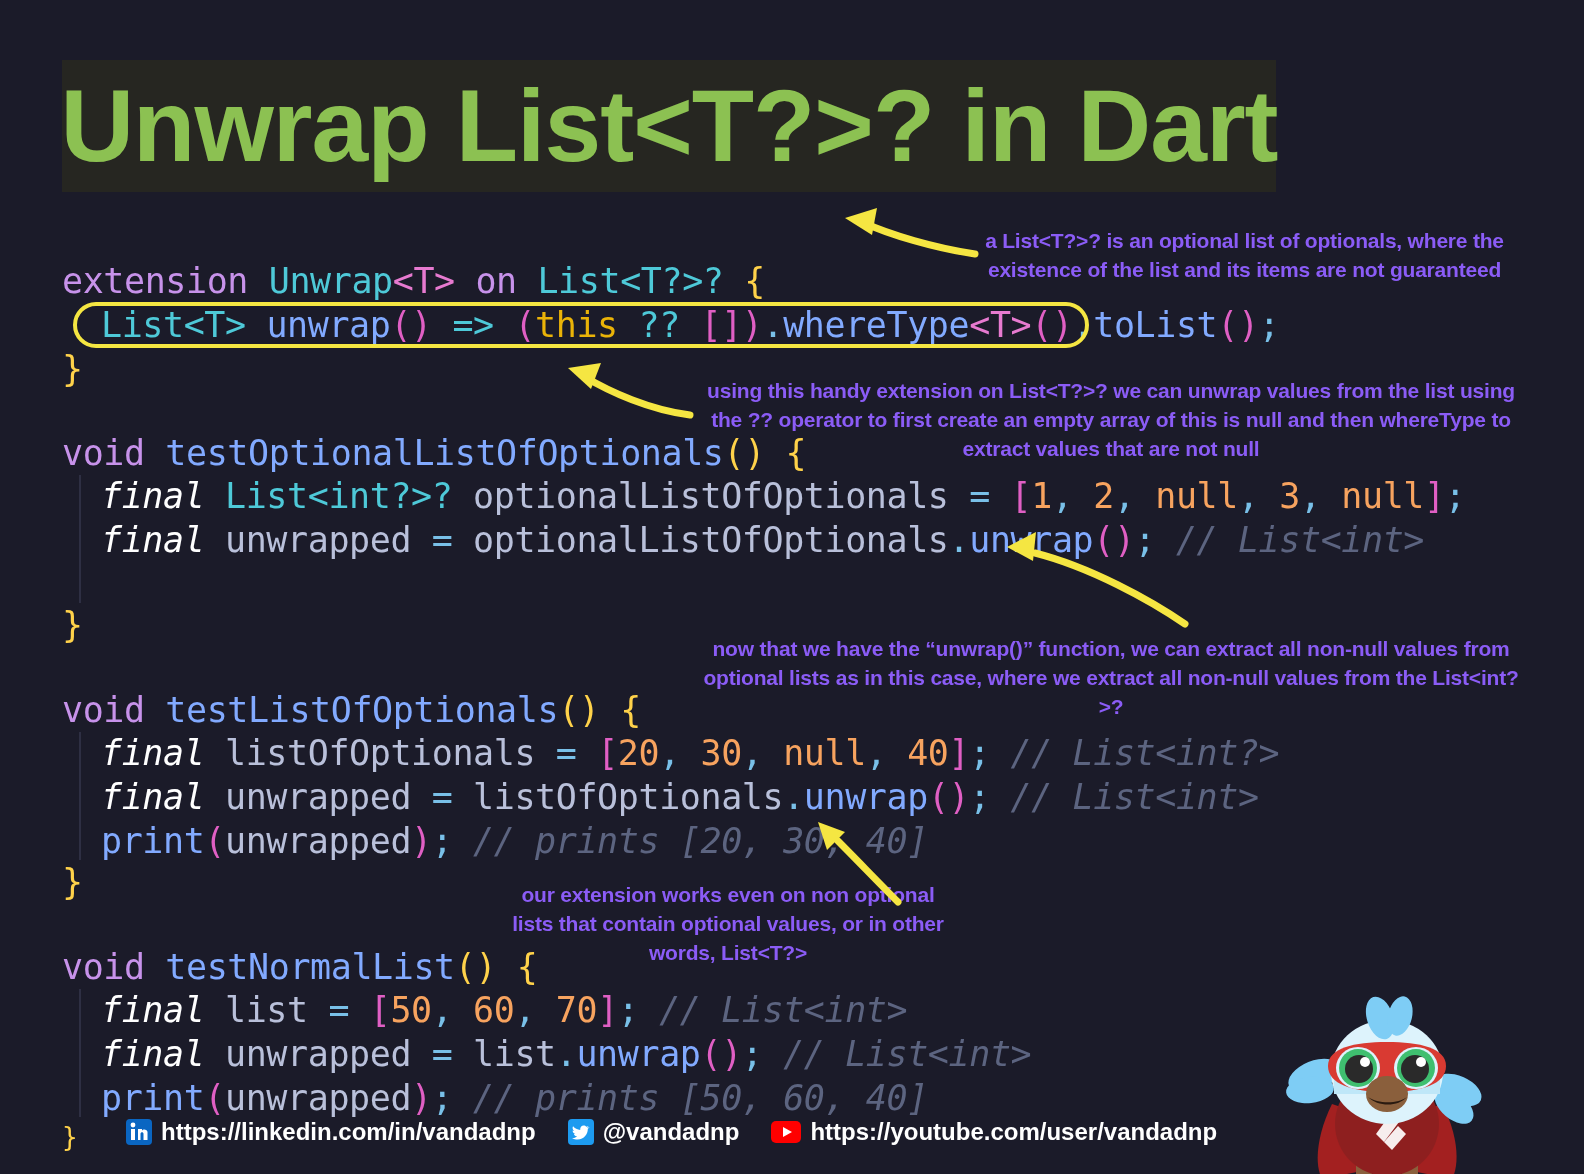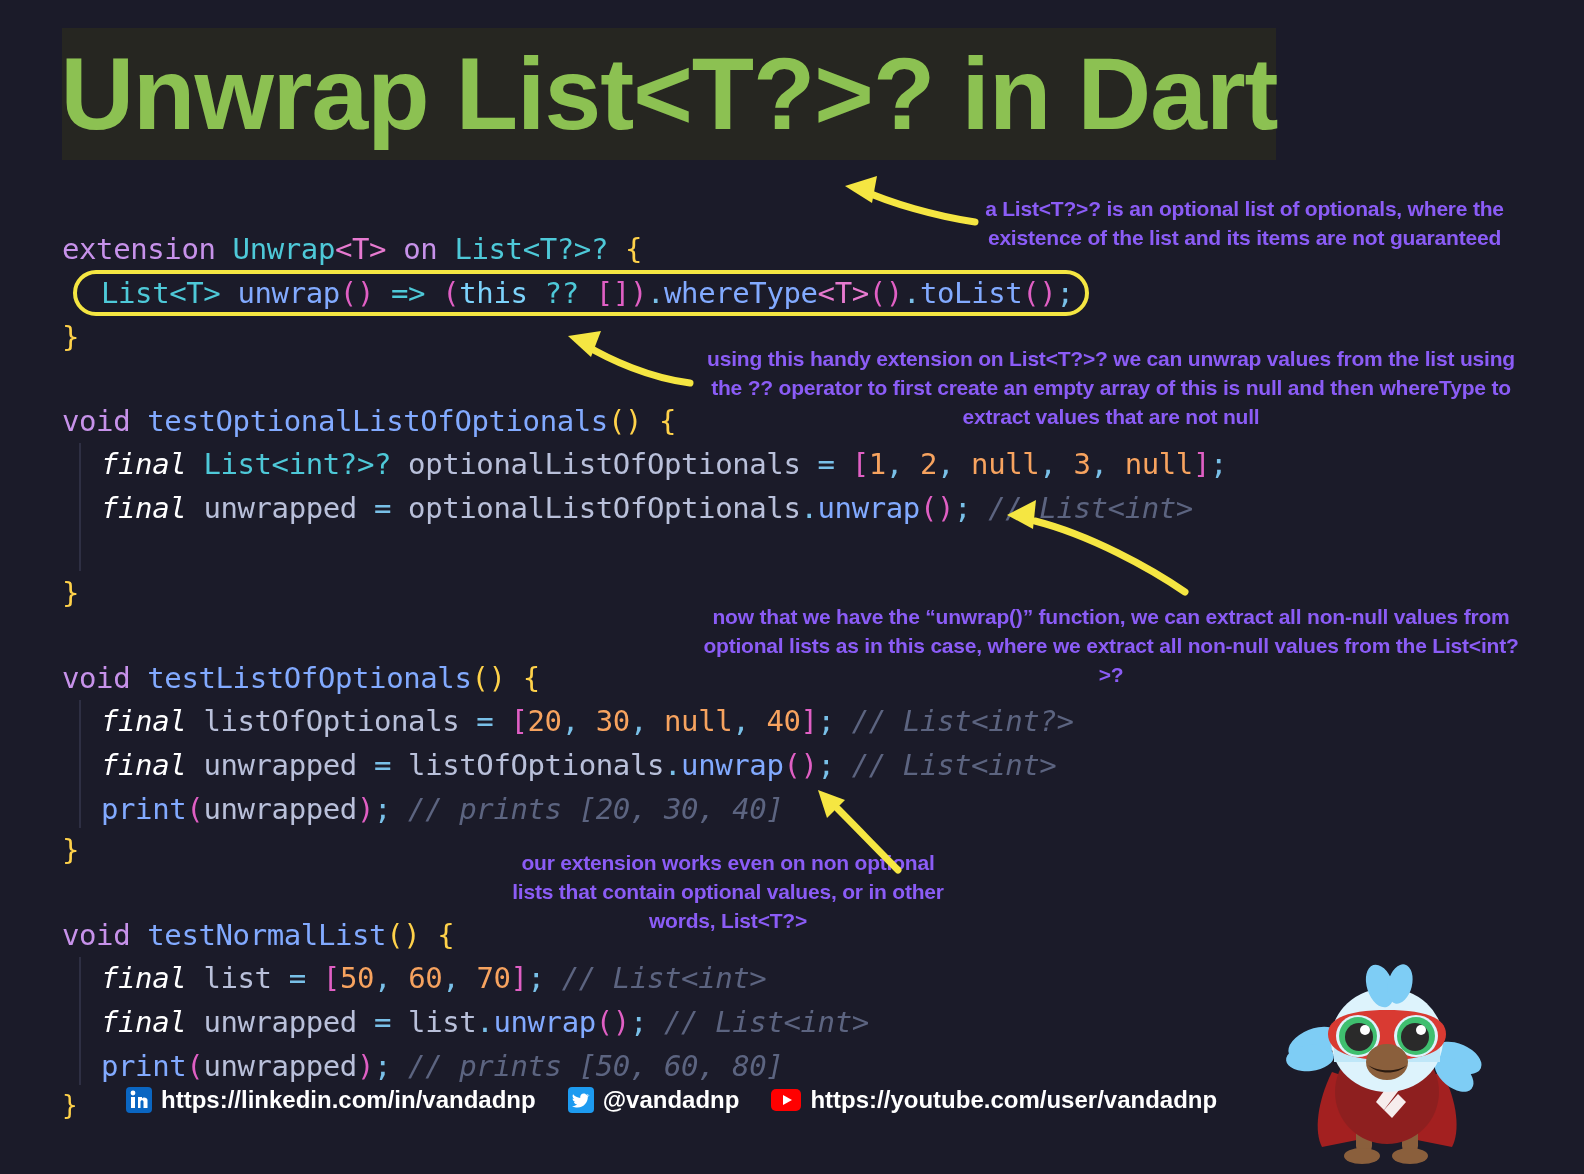--- a/index.html
+++ b/index.html
@@ -6,20 +6,21 @@
   html, body {
     width: 1584px; height: 1174px;
     background: #1b1b29;
     font-family: "Liberation Sans", sans-serif;
     overflow: hidden;
   }
   #stage {
     position: relative;
     width: 1584px; height: 944px;
     background: #1b1b29;
+    margin-top: 32px;
   }
 
   
   #title-banner {
     position: absolute;
     left: 62px; top: 28px;
     width: 1214px; height: 132px;
     background: #262621;
     display: flex; align-items: center; justify-content: center;
   }
@@ -31,41 +32,41 @@
     line-height: 1;
     letter-spacing: -1px;
     white-space: nowrap;
     transform: scaleX(1.0);
   }
 
   
   .code {
     position: absolute;
     font-family: "DejaVu Sans Mono", monospace;
-    font-size: 29px;
+    font-size: 35px;
     line-height: 43px;
     white-space: pre;
     color: #b9c0da;
     letter-spacing: -0.4px;
   }
   .kw      { color: #c792ea; }            
   .kwi     { color: #ffffff; font-style: italic; } 
   .type    { color: #4ec9d8; }            
   .gen     { color: #e77ad0; }            
   .fn      { color: #82aaff; }            
   .paren   { color: #e05fc4; }            
   .parenY  { color: #ffd24a; }            
   .brace   { color: #ffd24a; }            
   .brack   { color: #e05fc4; }            
   .num     { color: #f7a35f; }            
   .punc    { color: #79c0e8; }            
   .op      { color: #4ec9d8; }
   .cmt     { color: #5c6480; font-style: italic; }
   .ident   { color: #b9c0da; }
-  .this    { color: #7dd3fc; text-align: center; }
+  .this    { color: #eab308; text-align: center; }
 
   
   .guide {
     position: absolute;
     width: 2px;
     background: #2e2f43;
   }
 
   
   #unwrap-pill {
@@ -189,21 +190,21 @@
   <div class="code" style="left:62px; top:829px;"><span class="brace">}</span></div>
 
   <div class="code" style="left:62px; top:914px;"><span class="kw">void</span><span class="ident"> </span><span class="fn">testNormalList</span><span class="parenY">()</span><span class="ident"> </span><span class="brace">{</span></div>
 
   <div class="guide" style="left:79px; top:957px; height:128px;"></div>
 
   <div class="code" style="left:101px; top:957px;"><span class="kwi">final</span><span class="ident"> </span><span class="ident">list</span><span class="ident"> </span><span class="punc">=</span><span class="ident"> </span><span class="brack">[</span><span class="num">50</span><span class="punc">,</span><span class="ident"> </span><span class="num">60</span><span class="punc">,</span><span class="ident"> </span><span class="num">70</span><span class="brack">]</span><span class="punc">;</span><span class="ident"> </span><span class="cmt">// List&lt;int&gt;</span></div>
 
   <div class="code" style="left:101px; top:1001px;"><span class="kwi">final</span><span class="ident"> </span><span class="ident">unwrapped</span><span class="ident"> </span><span class="punc">=</span><span class="ident"> </span><span class="ident">list</span><span class="punc">.</span><span class="fn">unwrap</span><span class="paren">()</span><span class="punc">;</span><span class="ident"> </span><span class="cmt">// List&lt;int&gt;</span></div>
 
-  <div class="code" style="left:101px; top:1045px;"><span class="fn">print</span><span class="paren">(</span><span class="ident">unwrapped</span><span class="paren">)</span><span class="punc">;</span><span class="ident"> </span><span class="cmt">// prints [50, 60, 80]</span></div>
+  <div class="code" style="left:101px; top:1045px;"><span class="fn">print</span><span class="paren">(</span><span class="ident">unwrapped</span><span class="paren">)</span><span class="punc">;</span><span class="ident"> </span><span class="cmt">// prints [50, 60, 40]</span></div>
 
   <div class="code" style="left:62px; top:1084px; font-size:26px;"><span class="brace">}</span></div>
 
   <div class="annot" style="left:962px; top:194px; width:565px;">a List&lt;T?&gt;? is an optional list of optionals, where the existence of the list and its items are not guaranteed</div>
   <div class="annot" style="left:692px; top:344px; width:838px;">using this handy extension on List&lt;T?&gt;? we can unwrap values from the list using the ?? operator to first create an empty array of this is null and then whereType to extract values that are not null</div>
   <div class="annot" style="left:692px; top:602px; width:838px;">now that we have the “unwrap()” function, we can extract all non-null values from optional lists as in this case, where we extract all non-null values from the List&lt;int?&gt;?</div>
   <div class="annot" style="left:512px; top:848px; width:432px;">our extension works even on non optional lists that contain optional values, or in other words, List&lt;T?&gt;</div>
 
   <svg id="arrows" viewBox="0 0 1584 1174">
 

